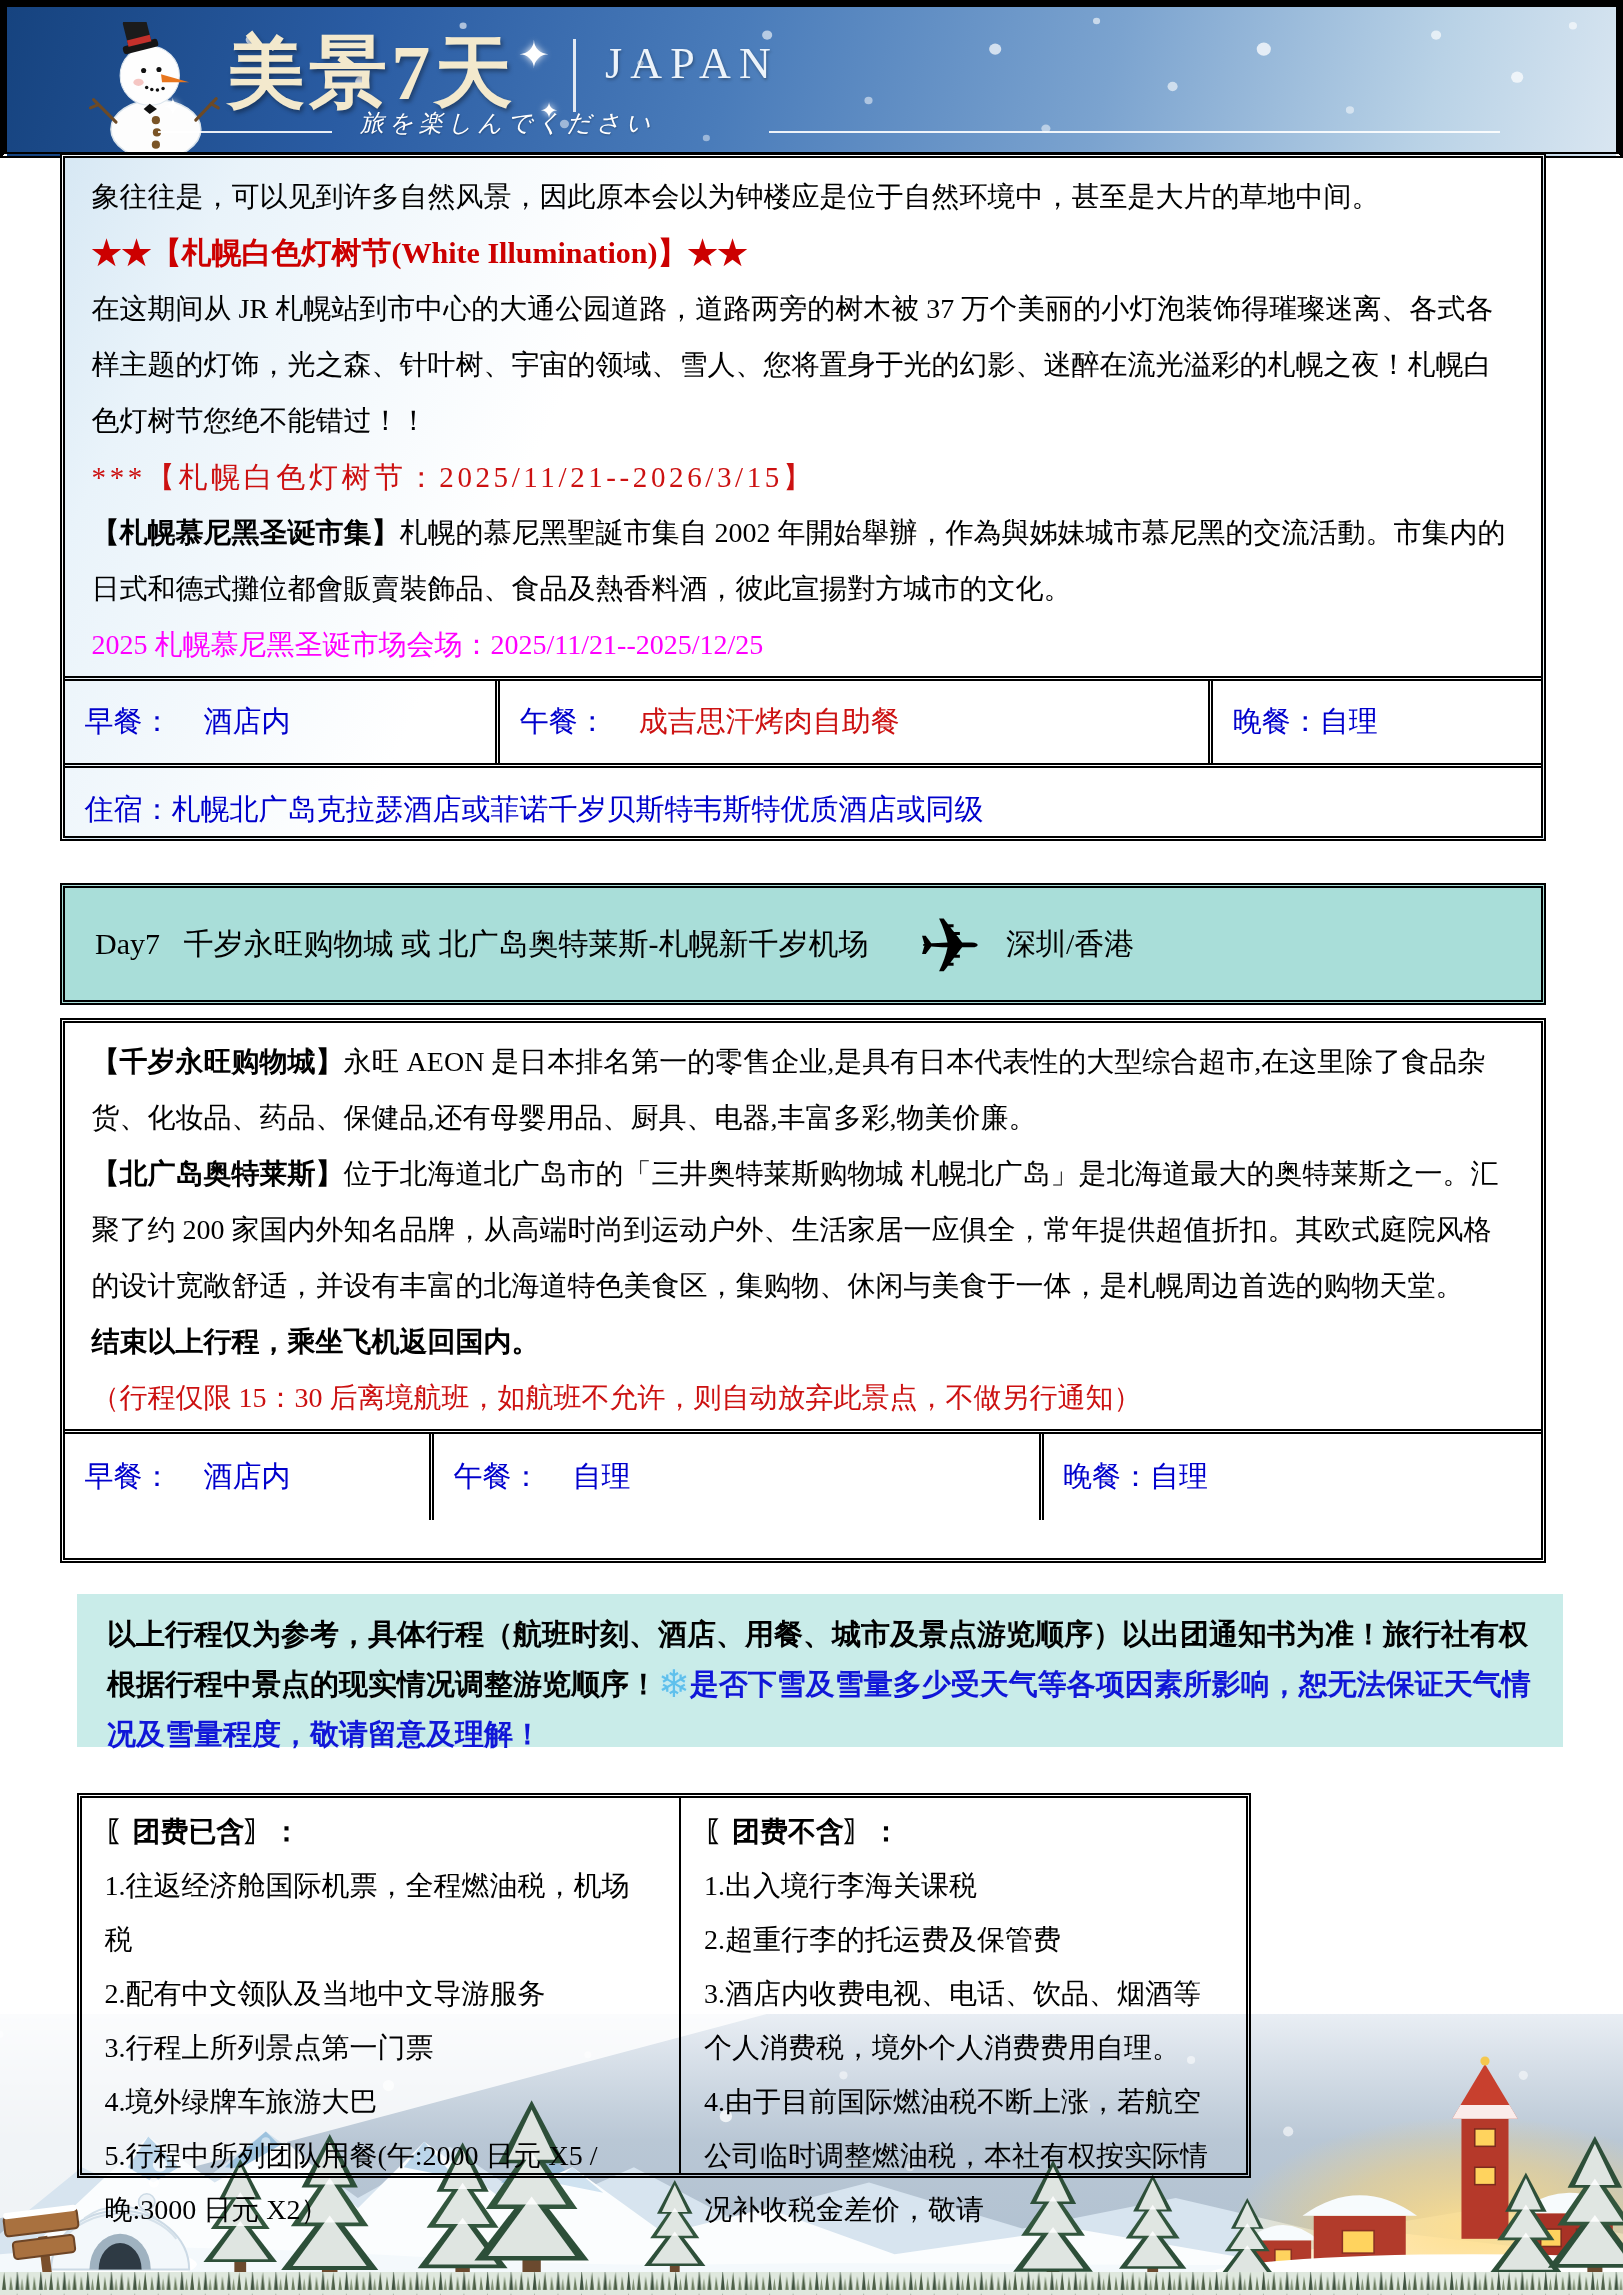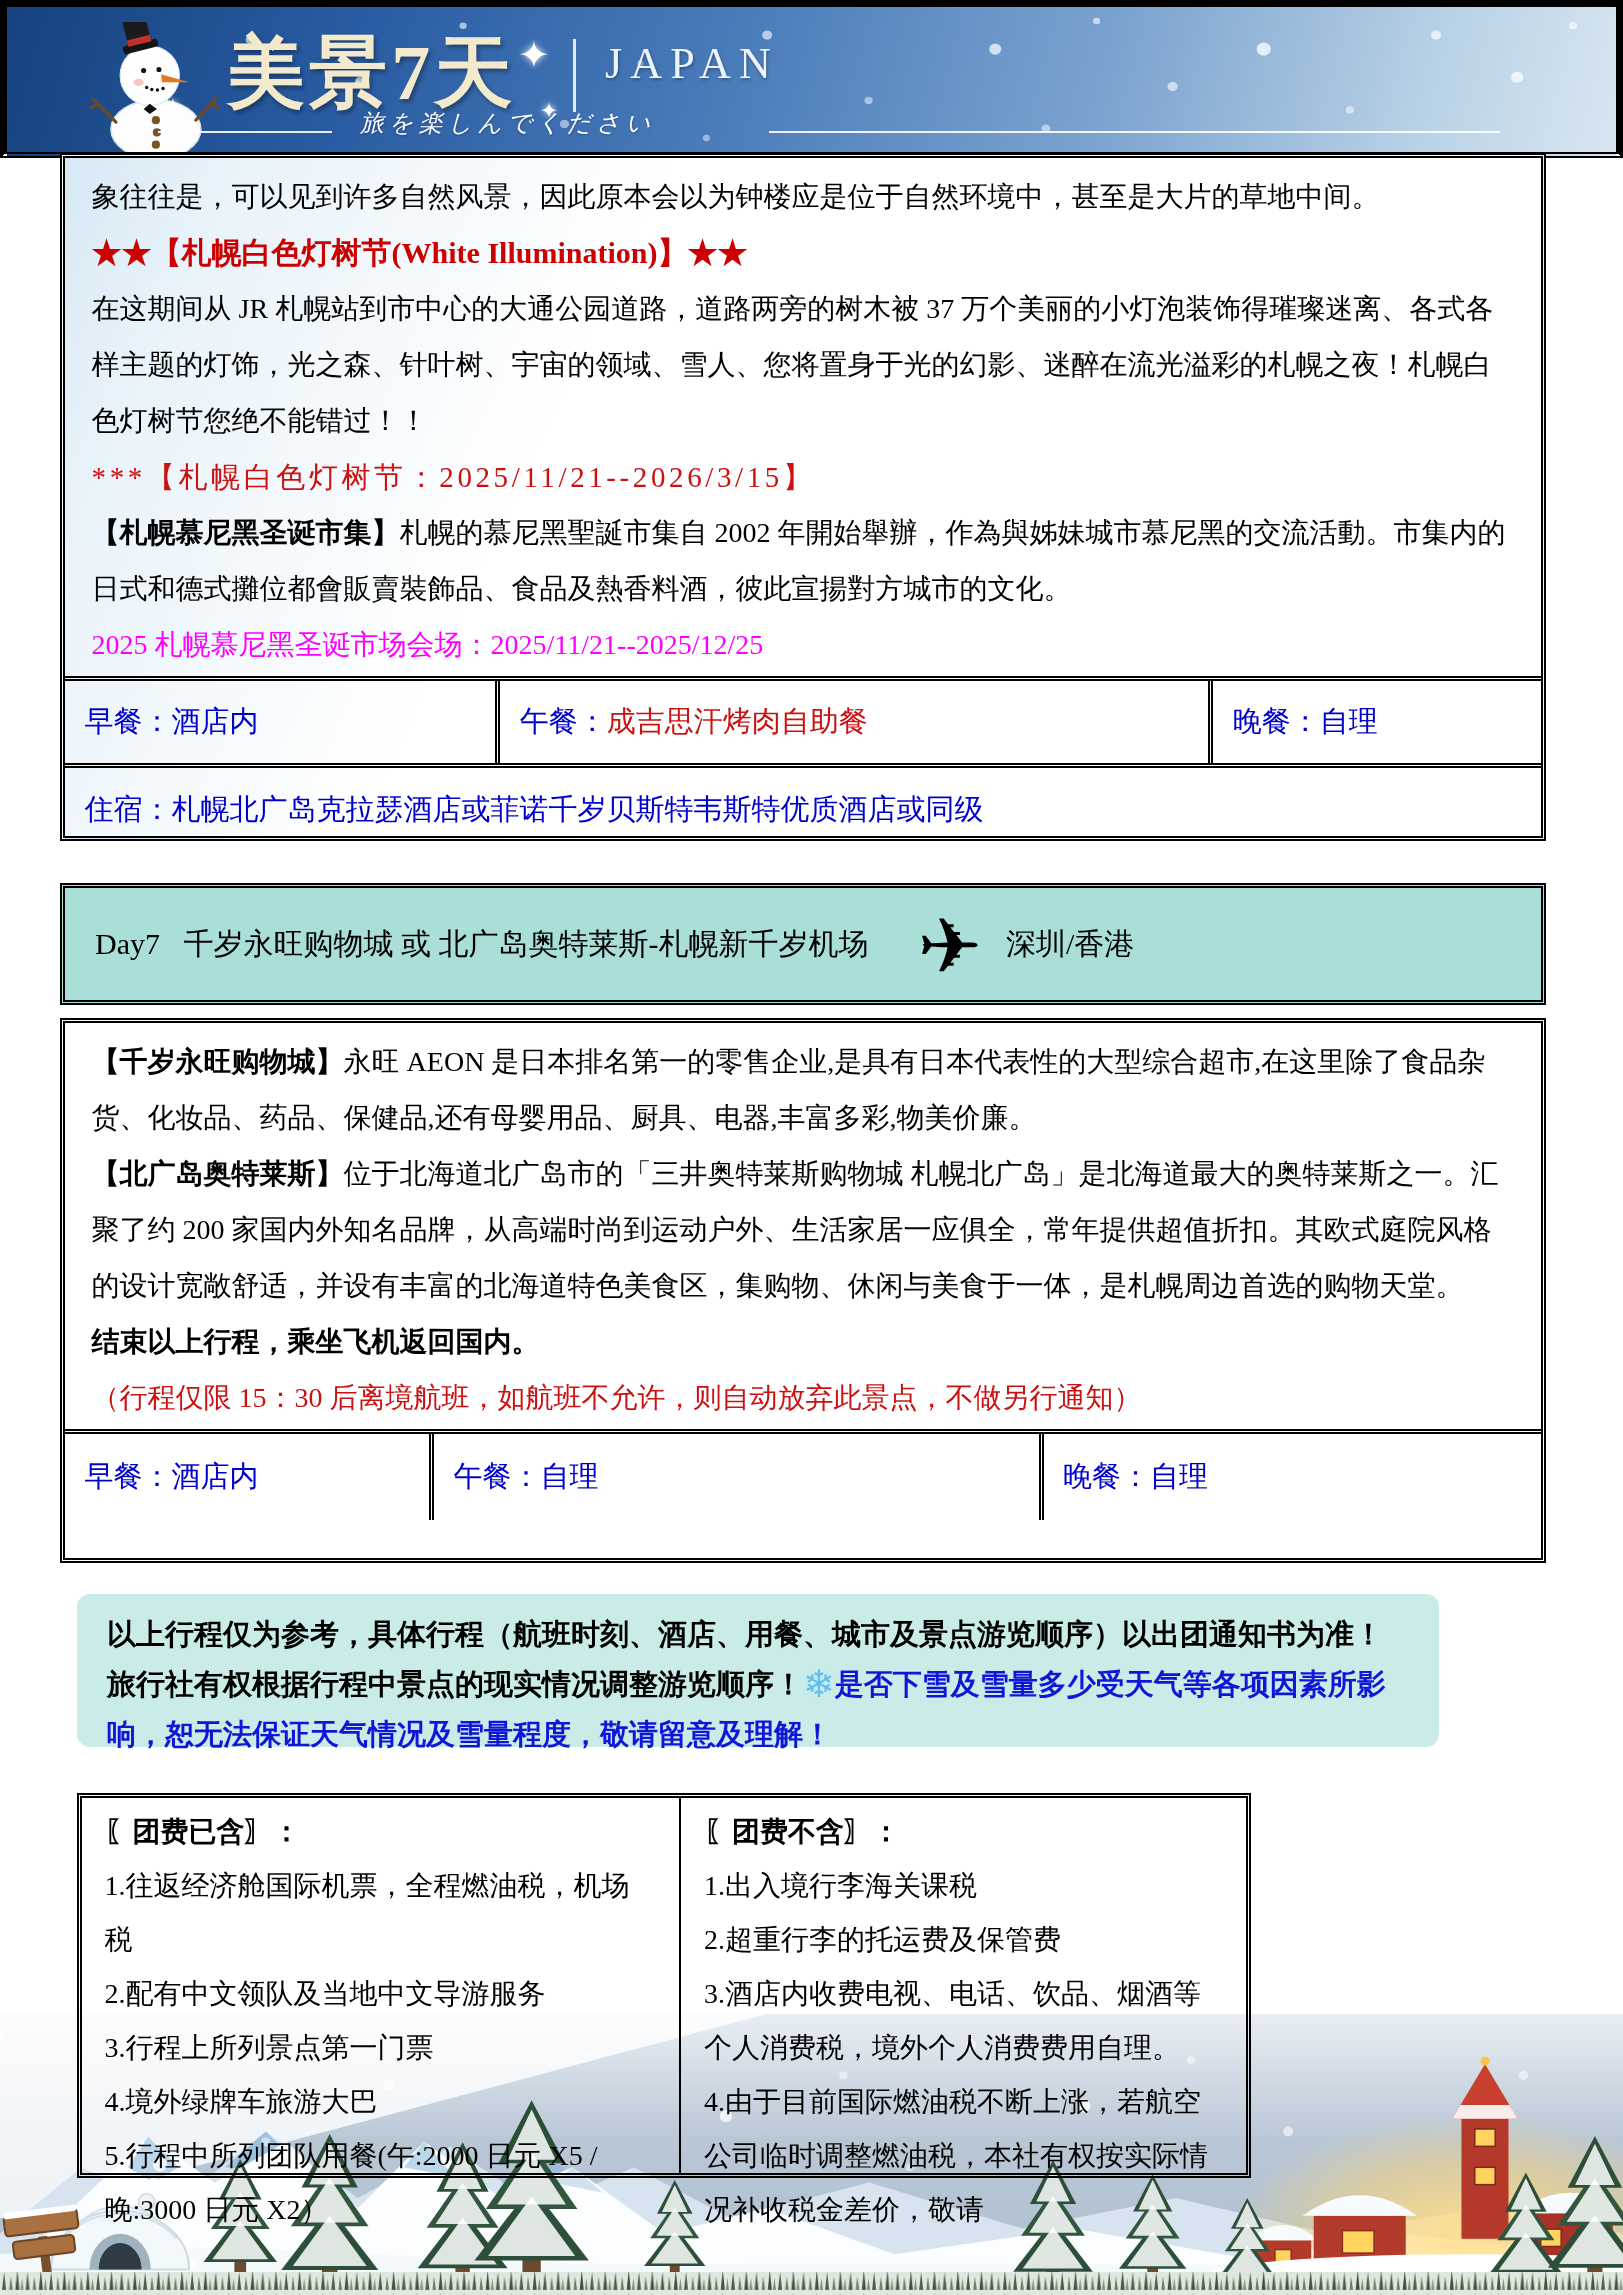--- a/index.html
+++ b/index.html
@@ -55,21 +55,21 @@
   .box1{
     top:153px;height:688px;
     background:linear-gradient(115deg,#d7e8f4 0%,#e9f3fa 10%,#ffffff 34%);
   }
   
   .mrow{display:flex;border-top:5.6px double #000;}
   .mcell{
     box-sizing:border-box;display:flex;align-items:center;
     padding-left:19.4px;font-size:29px;height:100%;
   }
-  .mcell:not(:last-child){border-right:5.6px double #000;}
+  .mcell:not(:last-child){border-right:5.6px double #000;gap:32px;}
   .mrow1{height:82px;}
   .m1c1{width:29.5%;}
   .m1c2{width:48.3%;}
   .m1c3{width:22.2%;}
   .hrow{
     border-top:5.6px double #000;height:88px;display:flex;align-items:center;
     padding-left:19.4px;font-size:29px;box-sizing:border-box;
   }
 
   
@@ -82,23 +82,23 @@
   .dest{margin-left:24px;}
 
   .box2{top:1018px;height:545px;}
   .mrow2{height:86px;}
   .m2c1{width:25.0%;}
   .m2c2{width:41.3%;}
   .m2c3{width:33.7%;}
 
   
   .notice{
-    position:absolute;left:77px;top:1594px;width:1362px;height:153px;box-sizing:border-box;
+    position:absolute;left:77px;top:1594px;width:1486px;height:153px;box-sizing:border-box;
     background:#c9ece9;padding:15.3px 30px 0 30px;
-    font-size:29px;font-weight:700;line-height:50px;border-radius:13px;
+    font-size:29px;font-weight:700;line-height:50px;
   }
   .notice .nblue{color:#1016d8;}
   .snowflake{color:#5fc0ec;font-size:38px;font-weight:400;vertical-align:-3.1px;text-shadow:0 0 4.1px #bfe6f8;}
 
   
   .fees{
     position:absolute;left:77px;top:1793px;width:1174px;height:385px;box-sizing:border-box;
     border:5.6px double #000;background:transparent;display:flex;z-index:3;
   }
   .feecol{box-sizing:border-box;padding:7.2px 22.5px 0 22.5px;font-size:28px;line-height:54px;}

